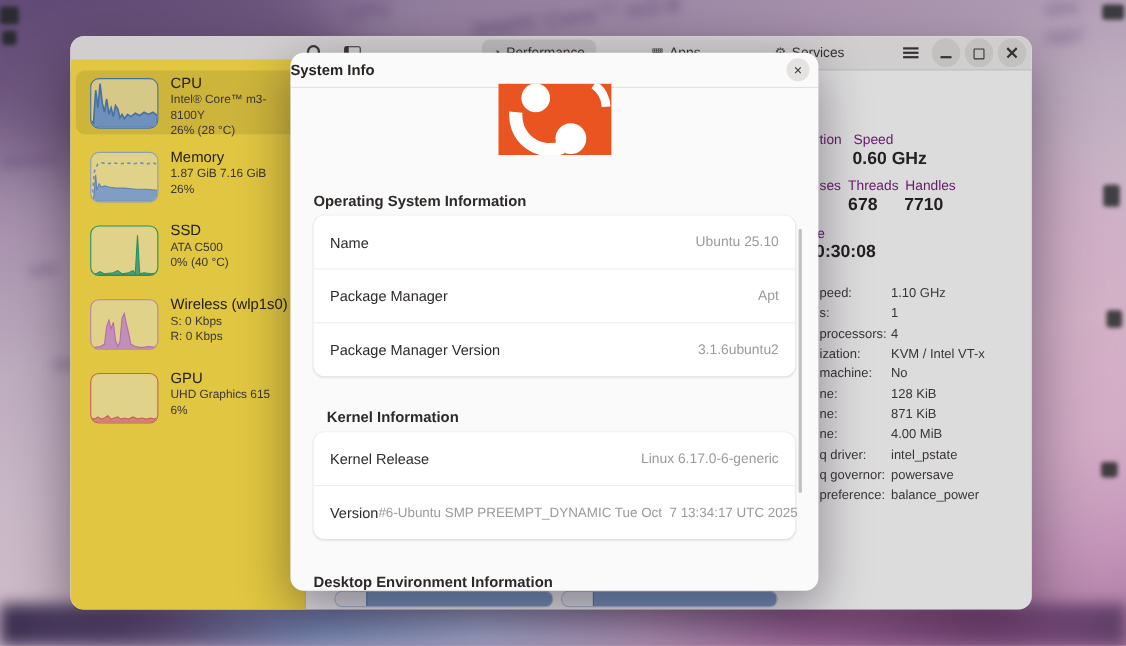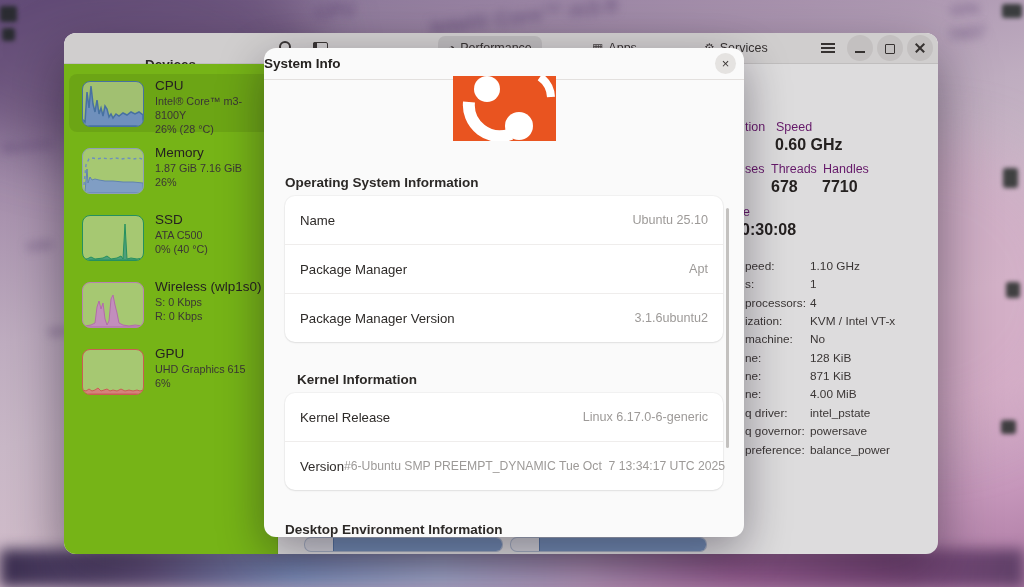--- a/index.html
+++ b/index.html
@@ -30,21 +30,21 @@
   .tab .glyph{font-size:12px;color:#4a4644;}
   .winbtn{position:absolute;top:2px;width:26px;height:26px;border-radius:50%;background:#dcdad8;}
   .hamb{position:absolute;top:14px;width:14px;height:2px;background:#3a3634;
     box-shadow:0 -4px 0 #3a3634,0 4px 0 #3a3634;}
   .glyph-min{position:absolute;left:8px;top:16px;width:10px;height:2px;background:#3a3634;}
   .glyph-max{position:absolute;left:8px;top:9px;width:8px;height:8px;border:1.5px solid #3a3634;border-radius:1px;}
   .glyph-x1{position:absolute;left:7px;top:12px;width:12px;height:1.8px;background:#3a3634;transform:rotate(45deg);}
   .glyph-x2{position:absolute;left:7px;top:12px;width:12px;height:1.8px;background:#3a3634;transform:rotate(-45deg);}
 
   
-  .sidebar{position:absolute;left:0;top:31px;bottom:0;width:213px;background:#84cc16;border-right:1px solid rgba(0,0,0,.07);}
+  .sidebar{position:absolute;left:0;top:21px;bottom:0;width:213px;background:#fde047;border-right:1px solid rgba(0,0,0,.07);}
   .dev-item{position:absolute;left:5px;width:203px;height:58px;border-radius:8px;}
   .dev-item.selected{background:rgba(0,0,0,.085);}
   .dev-graph{position:absolute;left:13px;top:7px;width:60px;height:44px;border-radius:8px;
     background:rgba(255,255,255,.45);overflow:hidden;}
   .dev-text{position:absolute;left:86px;top:4px;}
   .dev-name{font-size:13.5px;color:#262321;margin-bottom:1px;}
   .dev-sub{font-size:10.8px;color:#3f3b39;line-height:14px;}
 
   
   .frag{position:absolute;font-size:12.5px;color:#701a75;}

